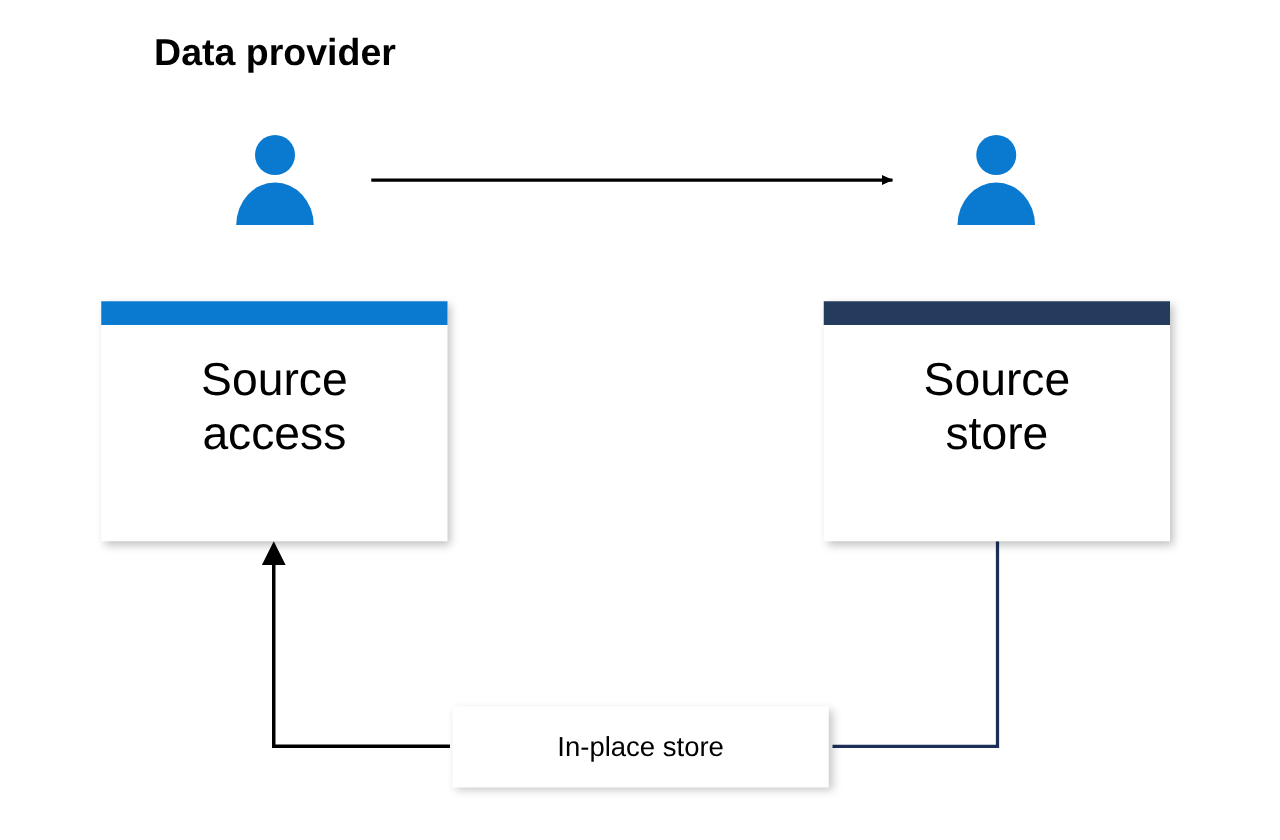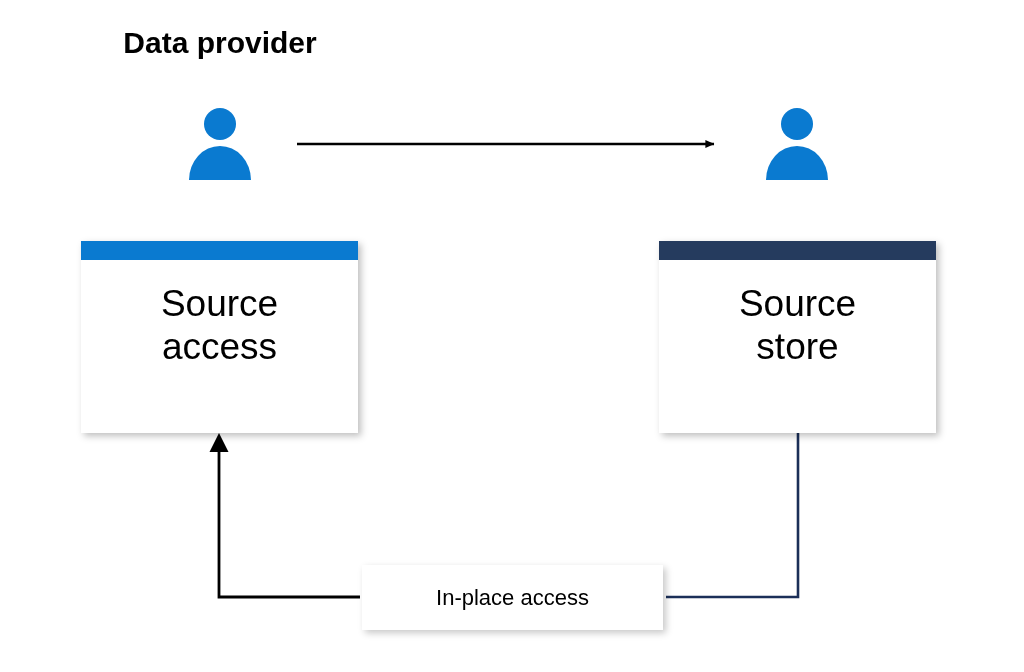--- a/index.html
+++ b/index.html
@@ -159,16 +159,16 @@
   </div>
 
   <div class="store-box" id="store-target">
     <div class="bar" style="background: rgb(37, 59, 94);"></div>
     <div class="store-label">Source
 store</div>
   </div>
 
 
   <div class="edge-label-box" id="label-inplace">
-    <span class="edge-label-text">In-place access</span>
+    <span class="edge-label-text">In-place store</span>
   </div>
 
 </div>
 
 </body></html>

